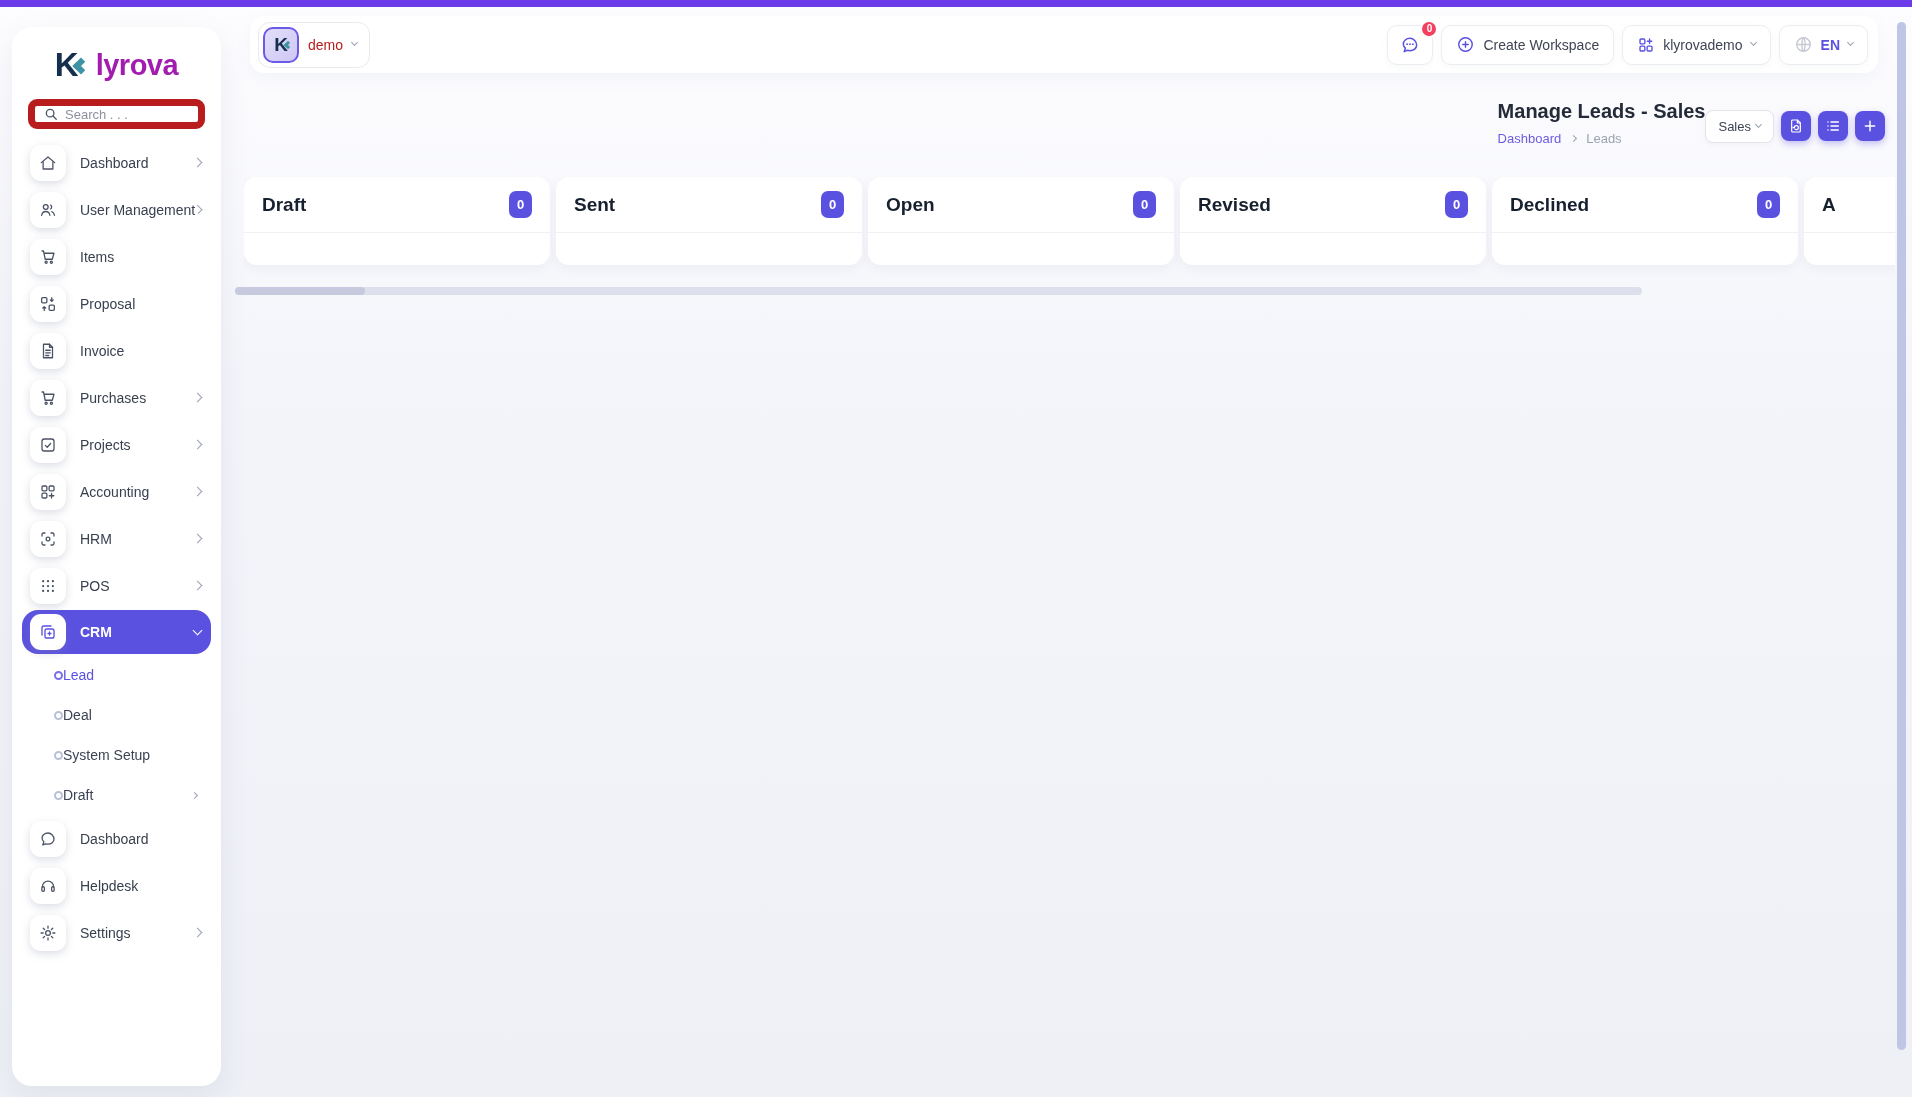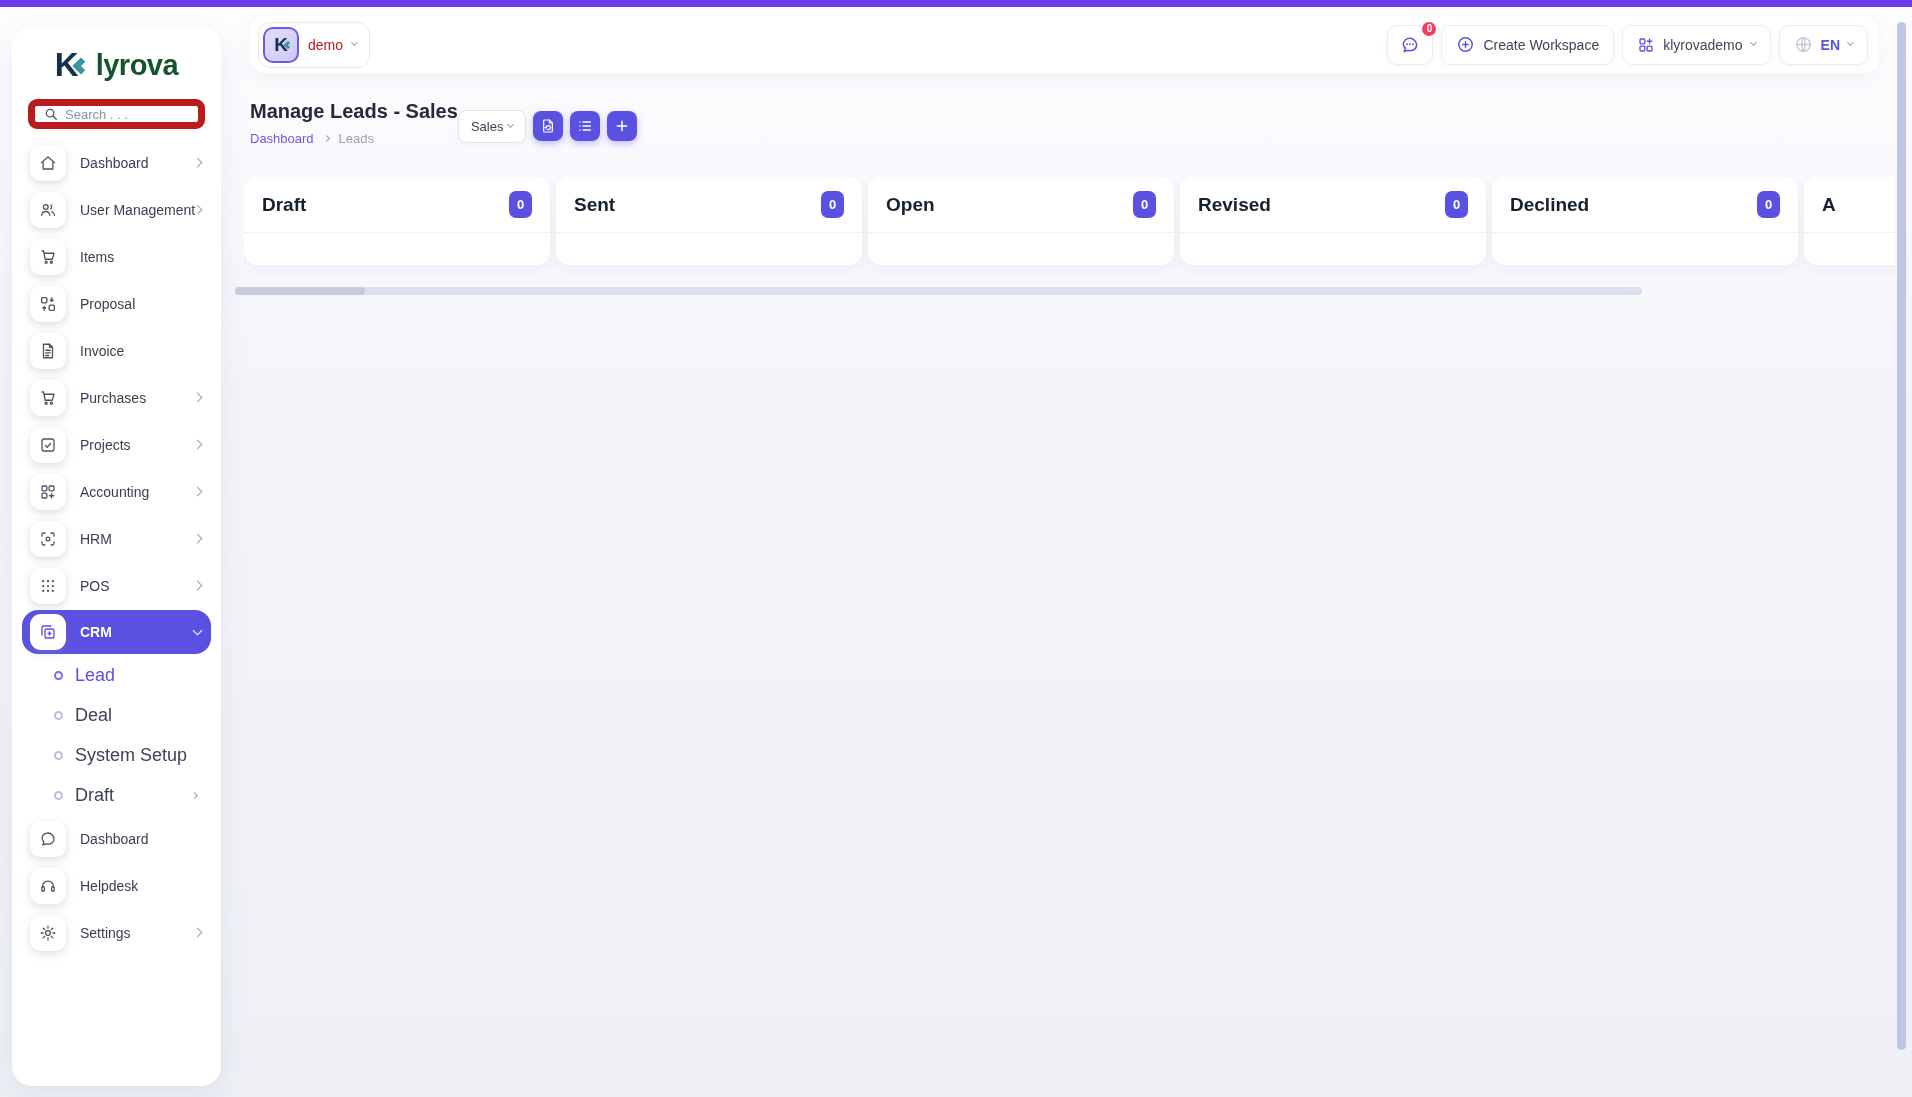--- a/index.html
+++ b/index.html
@@ -19,41 +19,41 @@
   .chev.sm { width:5px; height:5px; }
 
   
   .sidebar { position:absolute; left:12px; top:27px; width:209px; height:1059px;
     background:#ffffff; border-radius:20px; box-shadow:0 10px 28px rgba(120,125,160,.12);
     padding:16px 10px 10px 10px; }
   .logo { display:flex; align-items:center; justify-content:center; height:44px; }
   .logo .lk { font-size:33px; font-weight:800; color:#14304d; letter-spacing:-1px; }
   .logo-acc { width:12px; height:12px; border-left:6px solid #3e93a4; border-bottom:6px solid #3e93a4;
     transform:rotate(45deg); display:inline-block; margin:2px 1px 0 -3px; }
-  .logo .lr { font-size:29px; font-weight:700; color:#14532d; letter-spacing:-.5px;margin-left:8px; }
+  .logo .lr { font-size:29px; font-weight:700; color:#a21caf; letter-spacing:-.5px;margin-left:8px; }
 
   .search { margin:12px 6px 0 6px; height:30px; border:7px solid #b91c1c; border-radius:9px;
     display:flex; align-items:center; padding:0 9px; gap:7px; background:#fff; }
   .search input { border:0; outline:0; width:100%; font-size:13px; color:#3c4354; background:transparent;
     font-family:"Liberation Sans",sans-serif; }
   .search input::placeholder { color:#8b919e; }
 
   .menu { margin-top:10px; }
   .mi { height:47px; display:flex; align-items:center; padding:0 10px 0 8px; cursor:pointer; }
   .ib { width:36px; height:36px; border-radius:11px; background:#fff; flex:0 0 36px;
     box-shadow:0 3px 9px rgba(130,135,165,.28); display:flex; align-items:center; justify-content:center; }
   .ml { margin-left:14px; font-size:14px; color:#39404f; font-weight:500; white-space:nowrap; }
   .mi .chev { margin-left:auto; }
   .mi.active { background:#5b51e1; border-radius:16px; height:44px; margin:1px 0; }
   .mi.active .ml { color:#fff; font-weight:700; }
   .sub { }
   .si { height:40px; display:flex; align-items:center; padding:0 14px 0 32px; cursor:pointer; }
   .dot { width:9px; height:9px; border-radius:50%; border:2px solid #b9c0da; flex:0 0 9px; }
   .si.active .dot { border-color:#7a6ff0; }
-  .sl { margin-left:12px; font-size:18px; color:#3c4354; }
+  .sl { margin-left:0; font-size:14px; color:#3c4354; }
   .si.active .sl { color:#5b51e1; }
   .si .chev { margin-left:auto; }
 
   
   .hbar { position:absolute; left:250px; top:16px; width:1628px; height:57px; background:#fff;
     border-radius:14px; box-shadow:0 5px 16px rgba(130,135,170,.08);
     display:flex; align-items:center; padding:0 10px 0 8px; }
   .wspill { display:flex; align-items:center; gap:9px; border:1px solid #e9eaf0; border-radius:12px;
     padding:4px 12px 4px 4px; background:#fff; cursor:pointer; }
   .avatar { width:36px; height:36px; border-radius:10px; border:2px solid #6b5ae8;
@@ -66,21 +66,21 @@
   .pill { height:40px; border:1px solid #ecedf2; border-radius:10px; background:#fff;
     display:flex; align-items:center; gap:8px; padding:0 14px; cursor:pointer;
     box-shadow:0 2px 6px rgba(140,145,170,.06); font-size:14px; color:#3f4554; font-weight:500; }
   .pill.iconly { width:46px; justify-content:center; padding:0; position:relative; }
   .badge { position:absolute; top:-6px; right:-6px; min-width:18px; height:18px; border-radius:50%;
     background:#f43f5e; border:2px solid #fff; color:#fff; font-size:10px; font-weight:700;
     display:flex; align-items:center; justify-content:center; }
   .en { color:#5b51e1; font-weight:700; }
 
   
-  .phead { position:absolute; left:250px; top:100px; width:1635px; display:flex; justify-content:flex-start; }
+  .phead { position:absolute; left:250px; top:100px; width:1635px; display:flex; justify-content:flex-end; }
   .ptitle { font-size:20px; font-weight:700; color:#242b38; }
   .bcrumb { margin-top:8px; display:flex; align-items:center; gap:10px; font-size:13px; }
   .bc-link { color:#6d5be0; cursor:pointer; }
   .bc-cur { color:#9ca3b0; }
   .toolbar { display:flex; align-items:center; gap:7px; margin-top:6px; }
   .salesbtn { height:33px; border:1px solid #e2e4ea; border-radius:8px; background:#fff;
     display:flex; align-items:center; gap:5px; padding:0 12px; font-size:13px; color:#3c4354; cursor:pointer;
     box-shadow:0 2px 5px rgba(140,145,170,.07); }
   .pbtn { width:30px; height:30px; border-radius:8px; background:#5b51e1; border:0; cursor:pointer;
     display:flex; align-items:center; justify-content:center; box-shadow:0 3px 7px rgba(91,81,225,.35); }

